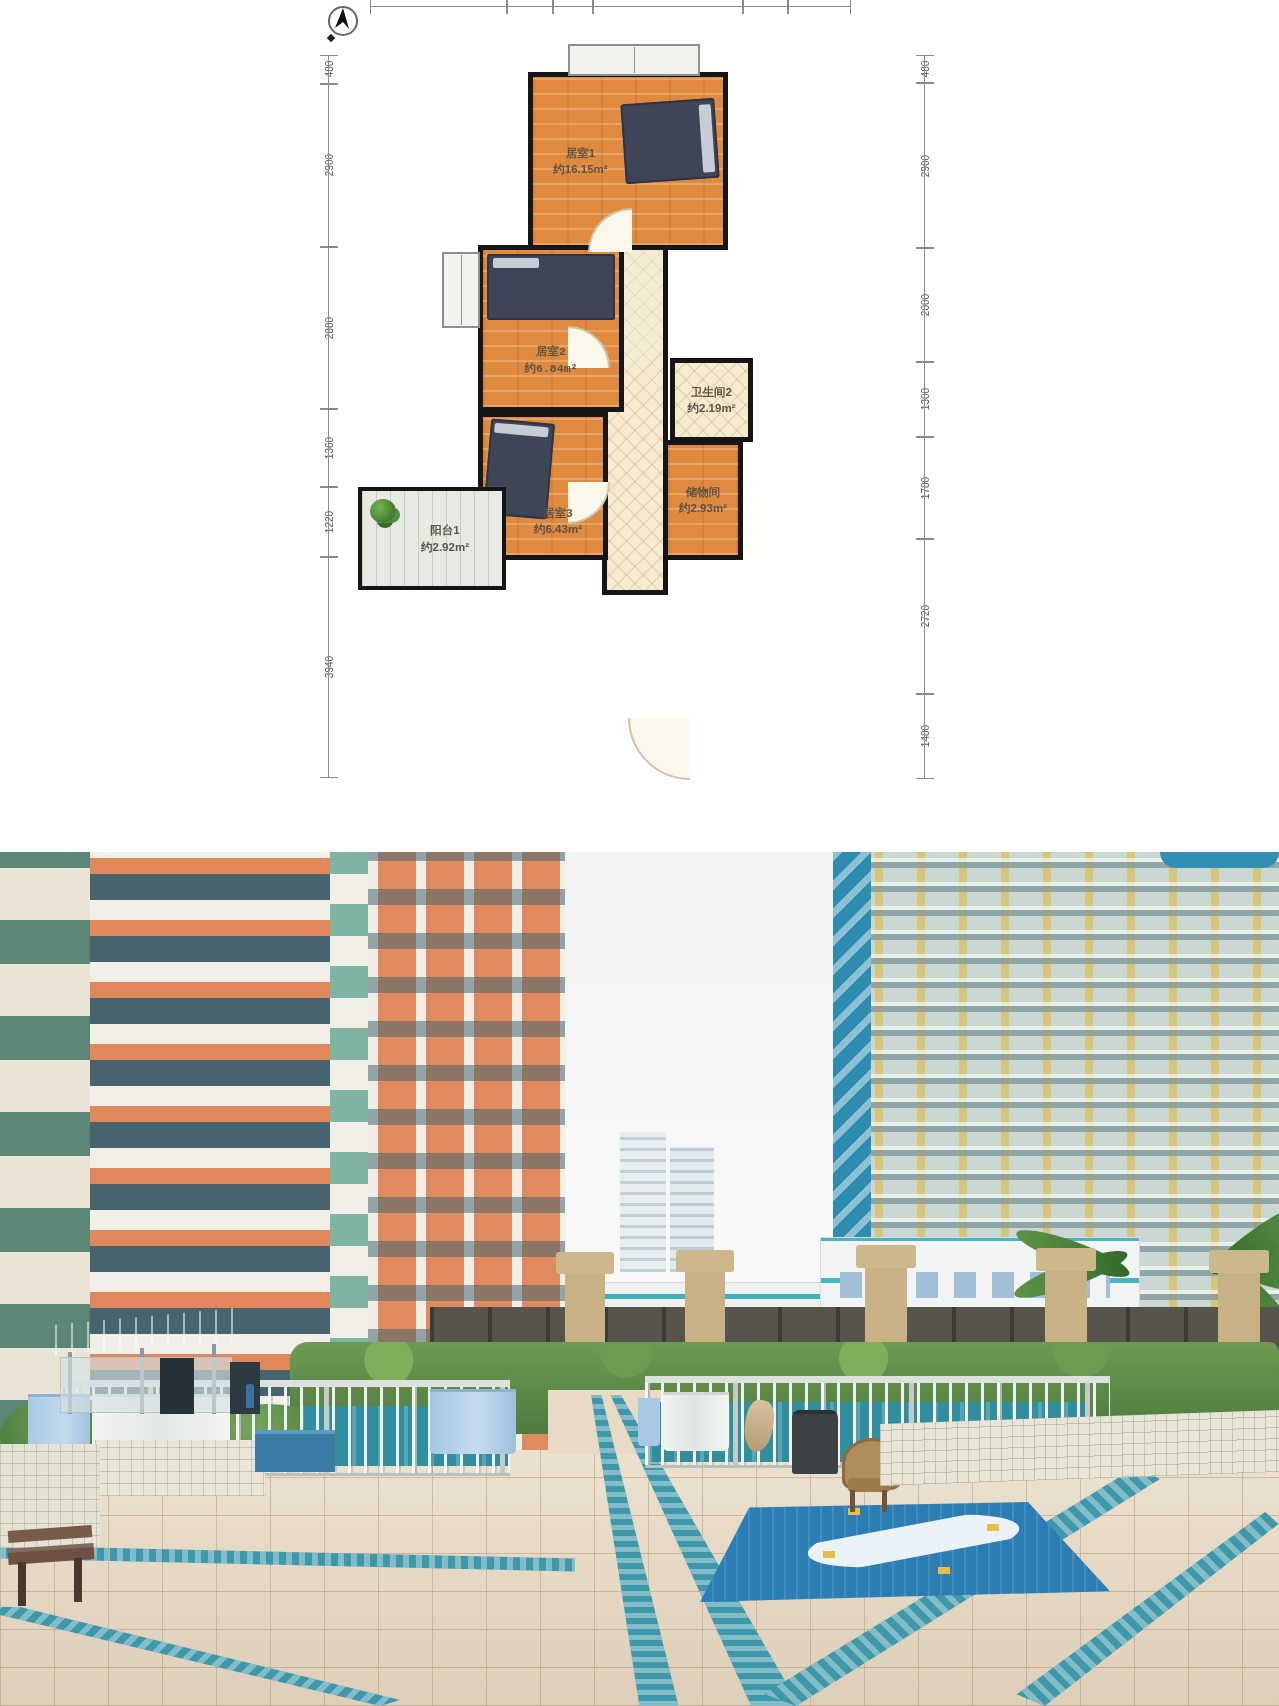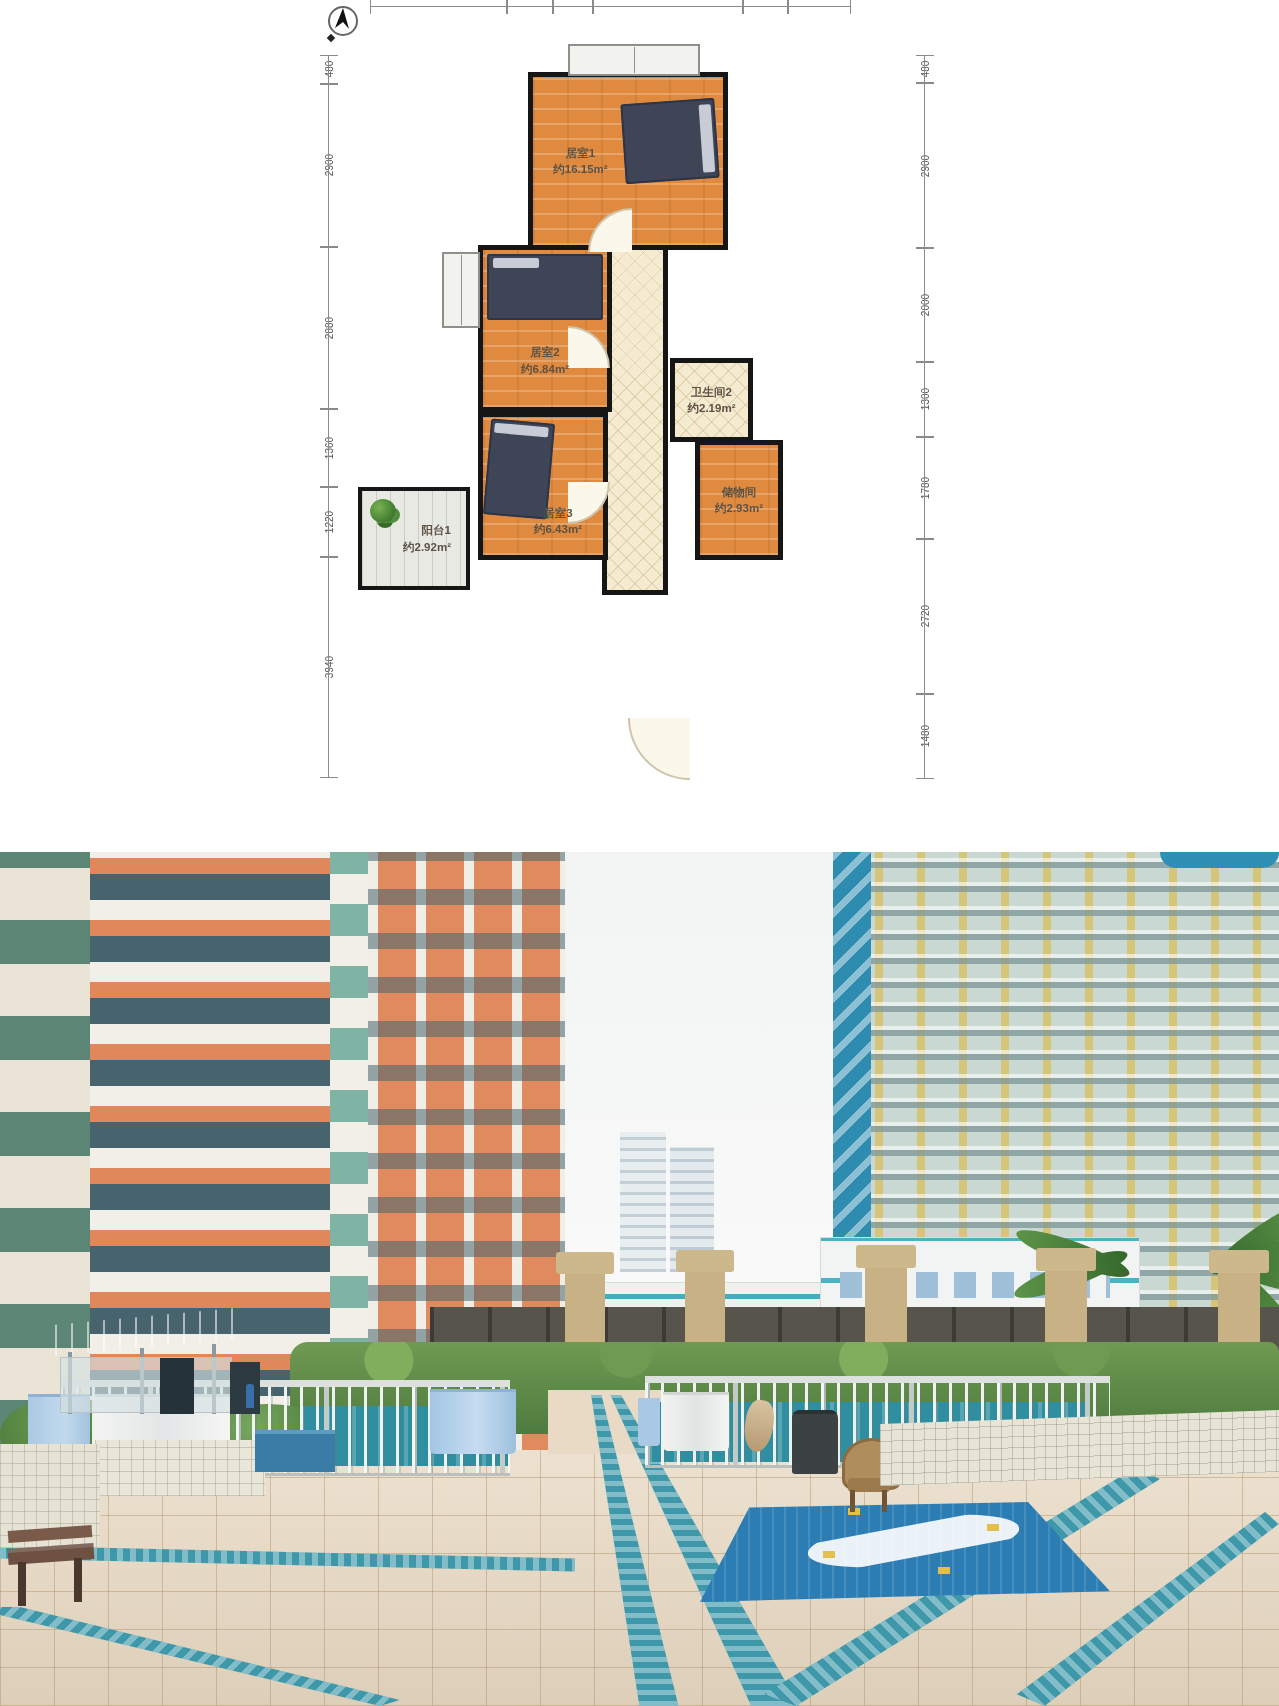--- a/index.html
+++ b/index.html
@@ -134,56 +134,56 @@
     <div class="rlabel" style="margin-right:95px;">
       <span>居室1</span>
       <span class="area">约16.15m²</span>
     </div>
   </div>
   <div class="win" style="left:228px;top:14px;width:132px;height:32px;"></div>
 
 
   <div class="room tile" style="left:262px;top:215px;width:66px;height:350px;"></div>
 
-  <div class="room wood" style="left:138px;top:215px;width:134px;height:167px;">
+  <div class="room wood" style="left:138px;top:215px;width:146px;height:167px;font-family:Liberation Mono, monospace;">
     <div class="bed" style="left:4px;top:4px;right:4px;height:66px;">
       <div class="pillow" style="left:6px;top:4px;width:46px;height:10px;"></div>
     </div>
     <div class="rlabel" style="margin-top:64px;">
       <span>居室2</span>
       <span class="area">约6.84m²</span>
     </div>
   </div>
   <div class="win" style="left:102px;top:222px;width:38px;height:76px;"></div>
 
   <div class="room tile" style="left:330px;top:328px;width:83px;height:84px;">
     <div class="rlabel">
       <span>卫生间2</span>
       <span class="area">约2.19m²</span>
     </div>
   </div>
 
-  <div class="room wood" style="left:323px;top:410px;width:88px;height:120px;margin-left:32px;">
+  <div class="room wood" style="left:323px;top:410px;width:80px;height:120px;">
     <div class="rlabel">
       <span>储物间</span>
       <span class="area">约2.93m²</span>
     </div>
   </div>
 
   <div class="room wood" style="left:138px;top:382px;width:130px;height:148px;justify-content:center;">
     <div class="bed" style="left:4px;top:4px;width:64px;height:96px;transform:rotate(5deg);">
       <div class="pillow" style="left:4px;top:4px;width:54px;height:10px;"></div>
     </div>
     <div class="rlabel" style="margin-top:70px;margin-left:30px;">
       <span>居室3</span>
       <span class="area">约6.43m²</span>
     </div>
   </div>
 
-  <div class="room balc" style="left:18px;top:457px;width:112px;height:103px;border-width:4px;text-align:right;">
+  <div class="room balc" style="left:18px;top:457px;width:148px;height:103px;border-width:4px;">
     <div class="plant" style="left:8px;top:8px;width:26px;height:24px;"></div>
     <div class="rlabel" style="margin-left:26px;">
       <span>阳台1</span>
       <span class="area">约2.92m²</span>
     </div>
   </div>
 
 
 
 

